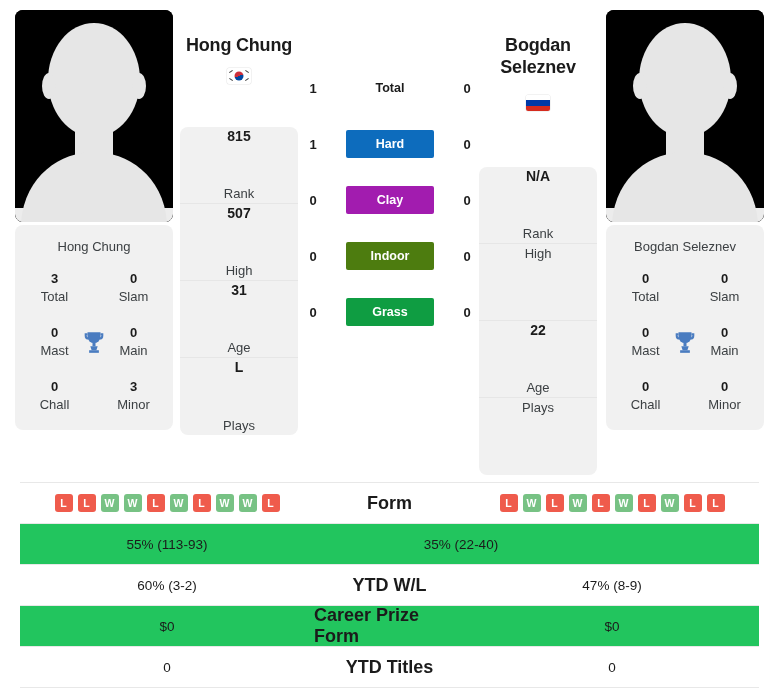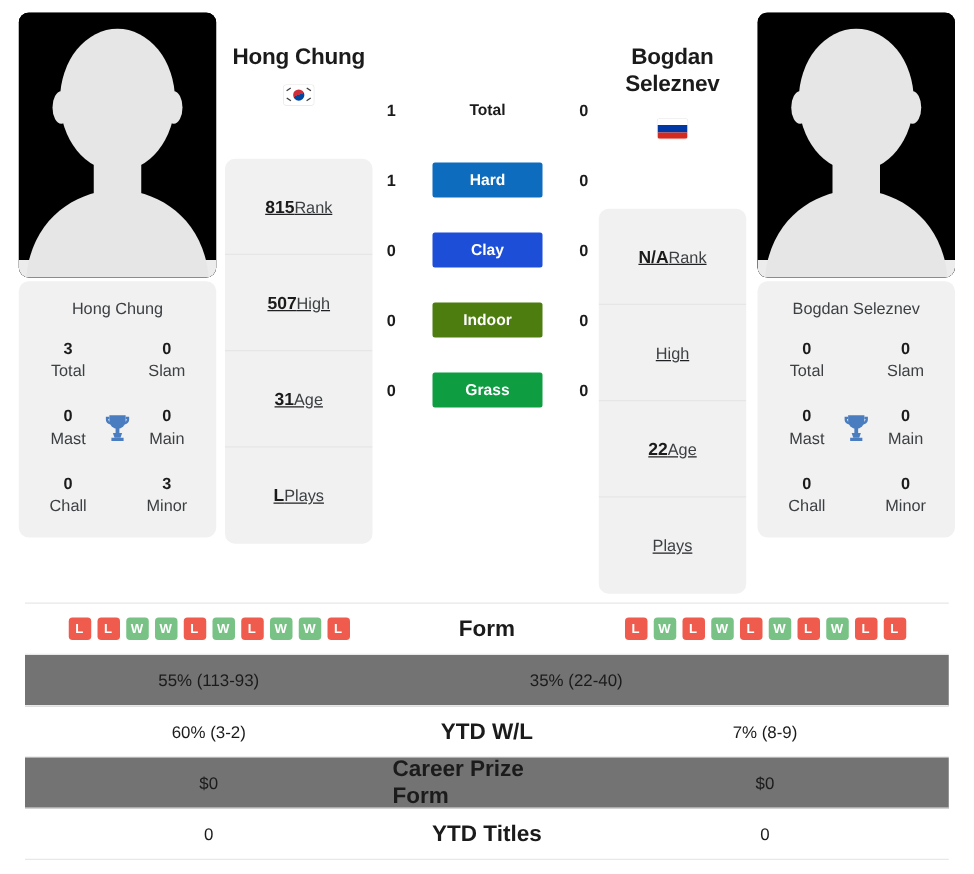--- a/index.html
+++ b/index.html
@@ -121,24 +121,24 @@
     background: #f1f1f1;
     border-radius: 8px;
     overflow: hidden;
   }
   .info-card.left  { left: 180px; top: 127px; }
   .info-card.right { left: 479px; top: 167px; }
 
   .info-cell {
     height: 77px;
     display: flex;
+    flex-direction: column;
     align-items: center;
-    justify-content: center;
+    justify-content: space-between;
     border-bottom: 1px solid #e6e6e6;
-    text-decoration: underline;
   }
   .info-card .info-cell:last-child { border-bottom: none; }
   .info-val {
     font-size: 14px;
     font-weight: bold;
     line-height: 19px;
     color: #1b1b1b;
   }
   .info-val:empty { display: none; }
   .info-lbl {
@@ -190,21 +190,21 @@
     top: 482px;
     width: 739px;
     border-top: 1px solid #e8e8e8;
   }
   .srow {
     display: flex;
     align-items: center;
     height: 41px;
     border-bottom: 1px solid #e8e8e8;
   }
-  .srow.alt { background: #737373; }
+  .srow.alt { background: #22c55e; }
   .scell {
     display: flex;
     align-items: center;
     justify-content: center;
     height: 100%;
     font-size: 13.5px;
     color: #1b1b1b;
   }
   .scell.side  { width: 294px; }
   .scell.label { width: 151px; font-weight: bold; font-size: 18px; }
@@ -263,21 +263,21 @@
       </div>
 
       <div class="h2h-row">
         <span class="h2h-score">1</span>
         <span class="h2h-chip" style="background:#0d6cbd">Hard</span>
         <span class="h2h-score">0</span>
       </div>
 
       <div class="h2h-row">
         <span class="h2h-score">0</span>
-        <span class="h2h-chip" style="background:#1d4ed8">Clay</span>
+        <span class="h2h-chip" style="background:#a21caf">Clay</span>
         <span class="h2h-score">0</span>
       </div>
 
       <div class="h2h-row">
         <span class="h2h-score">0</span>
         <span class="h2h-chip" style="background:#4d7c0f">Indoor</span>
         <span class="h2h-score">0</span>
       </div>
 
       <div class="h2h-row">
@@ -449,21 +449,21 @@
     </div>
 
     <div class="srow alt">
       <div class="scell side">55% (113-93)</div>
       <div class="scell side">35% (22-40)</div>
     </div>
 
     <div class="srow">
       <div class="scell side">60% (3-2)</div>
       <div class="scell label">YTD W/L</div>
-      <div class="scell side">7% (8-9)</div>
+      <div class="scell side">47% (8-9)</div>
     </div>
 
     <div class="srow alt">
       <div class="scell side">$0</div>
       <div class="scell label">Career Prize Form</div>
       <div class="scell side">$0</div>
     </div>
 
     <div class="srow">
       <div class="scell side">0</div>

